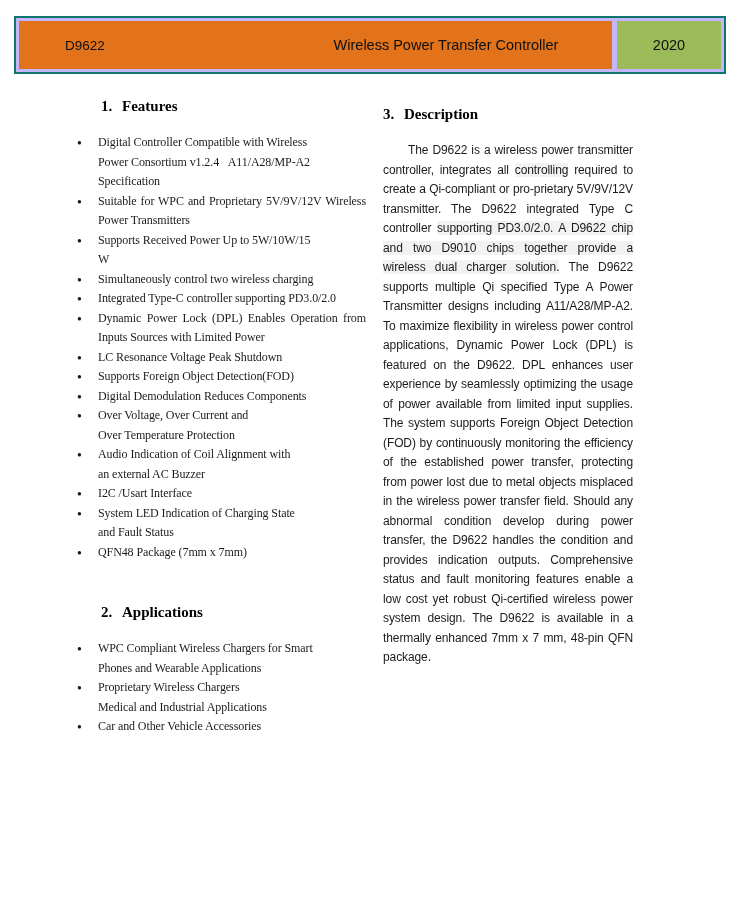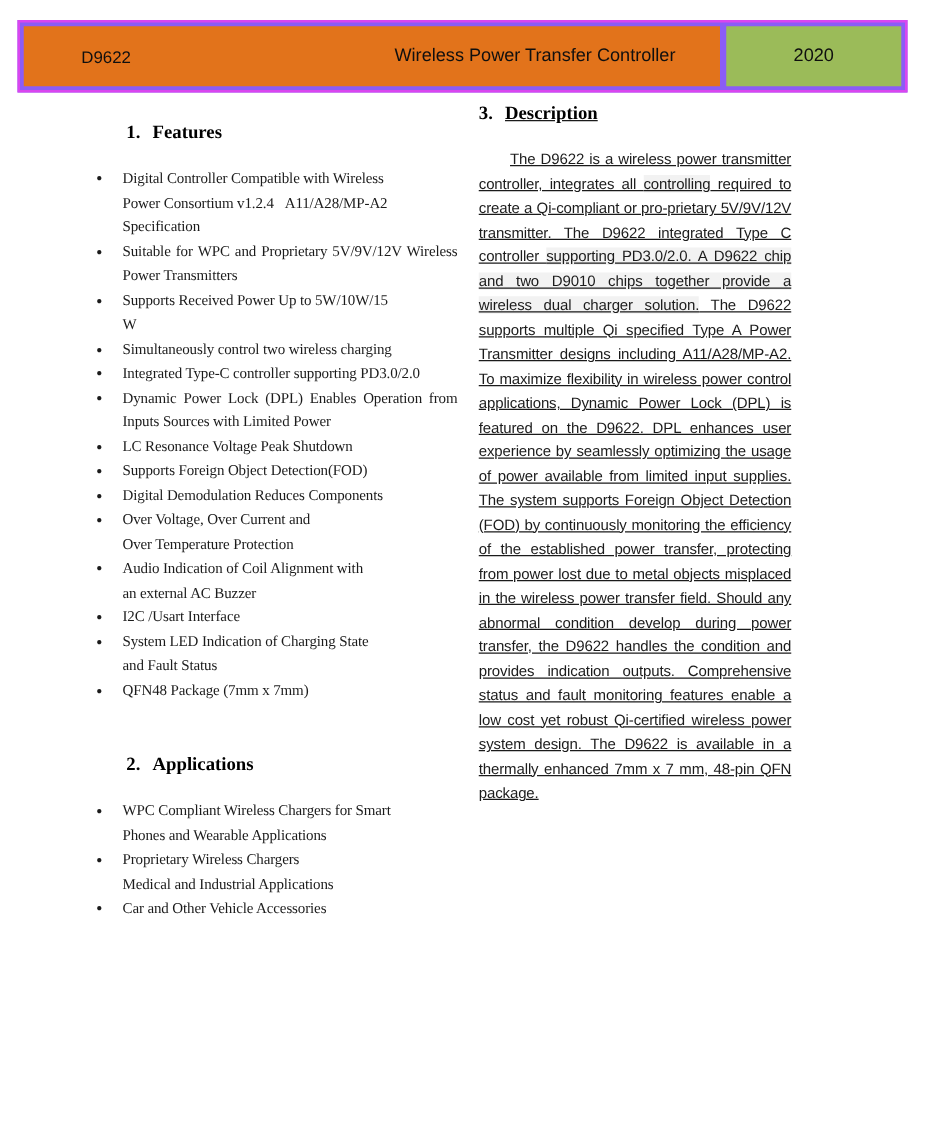--- a/index.html
+++ b/index.html
@@ -12,22 +12,22 @@
     color: #1b1b1b;
     overflow: hidden;
   }
 
   
   .header {
     position: absolute;
     left: 14px; top: 16px;
     width: 712px; height: 58px;
     box-sizing: border-box;
-    border: 2px solid #d946ef;
-    background: #8b5cf6;
+    border: 2px solid #0f766e;
+    background: #c4b5fd;
     padding: 3px;
     display: flex;
     gap: 5px;
   }
   .header-main {
     flex: 1;
     background: #E2731B;
     display: flex;
     align-items: center;
   }
@@ -38,40 +38,39 @@
     font-size: 13.5px;
     color: #0f0f0f;
   }
   .header-title {
     flex: 1;
     text-align: center;
     font-size: 14.5px;
     color: #0f0f0f;
   }
   .header-year {
-    width: 140px;
+    width: 104px;
     background: #9BBB59;
     display: flex;
     align-items: center;
     justify-content: center;
     font-size: 14.5px;
     color: #0f0f0f;
   }
 
   
   .col-left {
     position: absolute;
     left: 76px; top: 96px;
     width: 290px;
   }
   .col-right {
     position: absolute;
-    left: 383px; top: 81px;
+    left: 383px; top: 104px;
     width: 250px;
-    text-decoration: underline;
   }
 
   .sec-head {
     font-family: "Liberation Serif", serif;
     font-weight: bold;
     font-size: 15px;
     line-height: 20px;
     color: #000;
     margin: 0 0 17px 0;
   }

